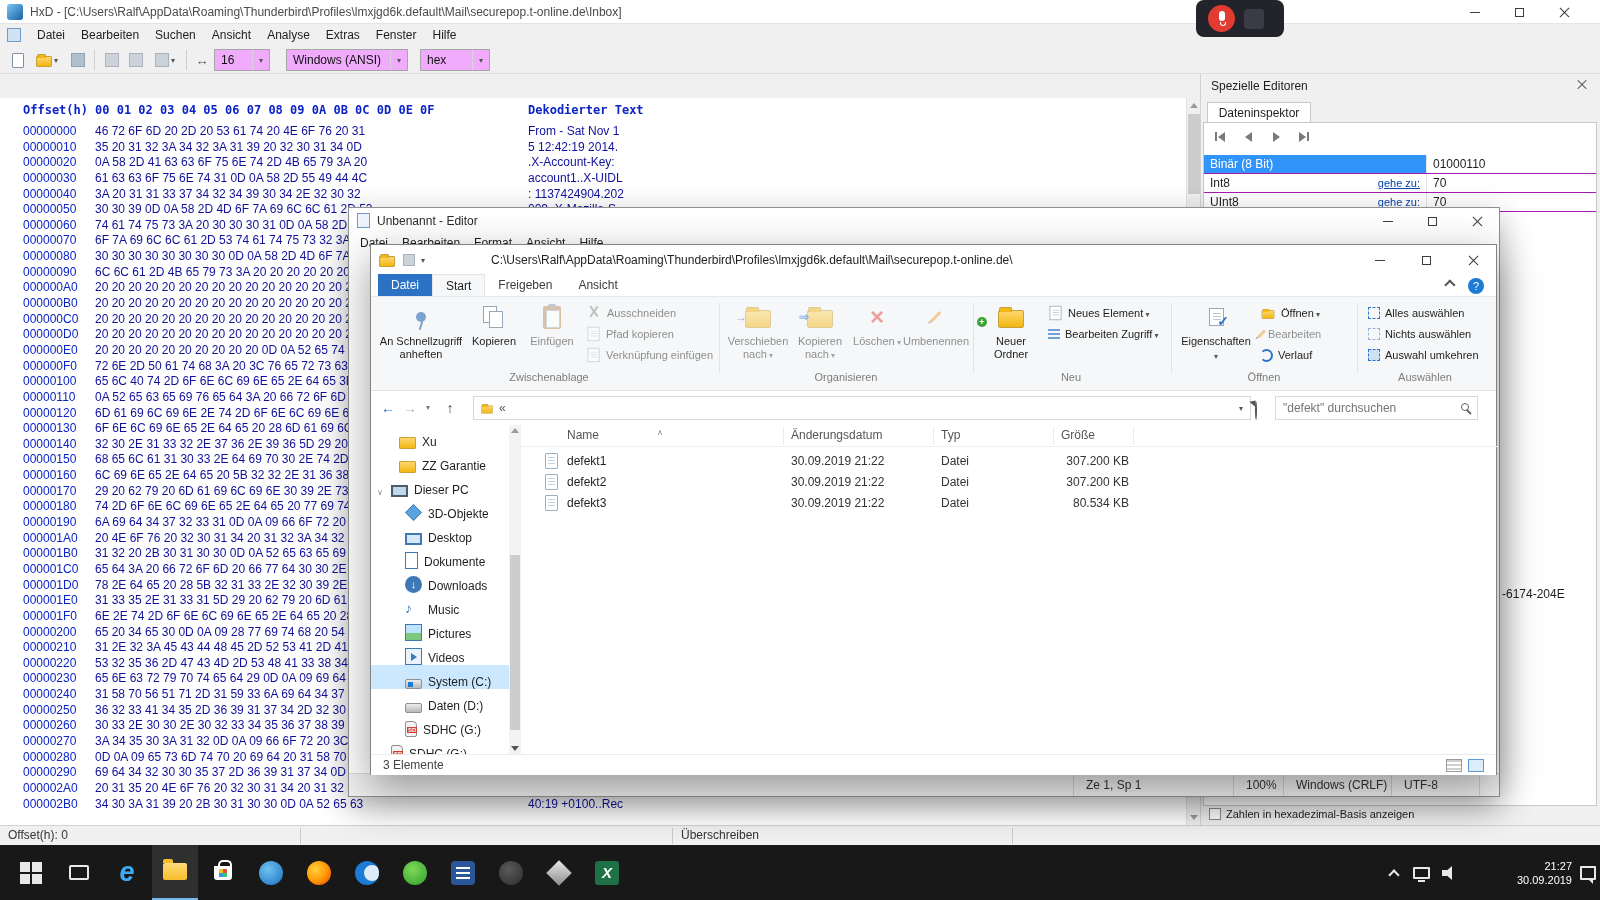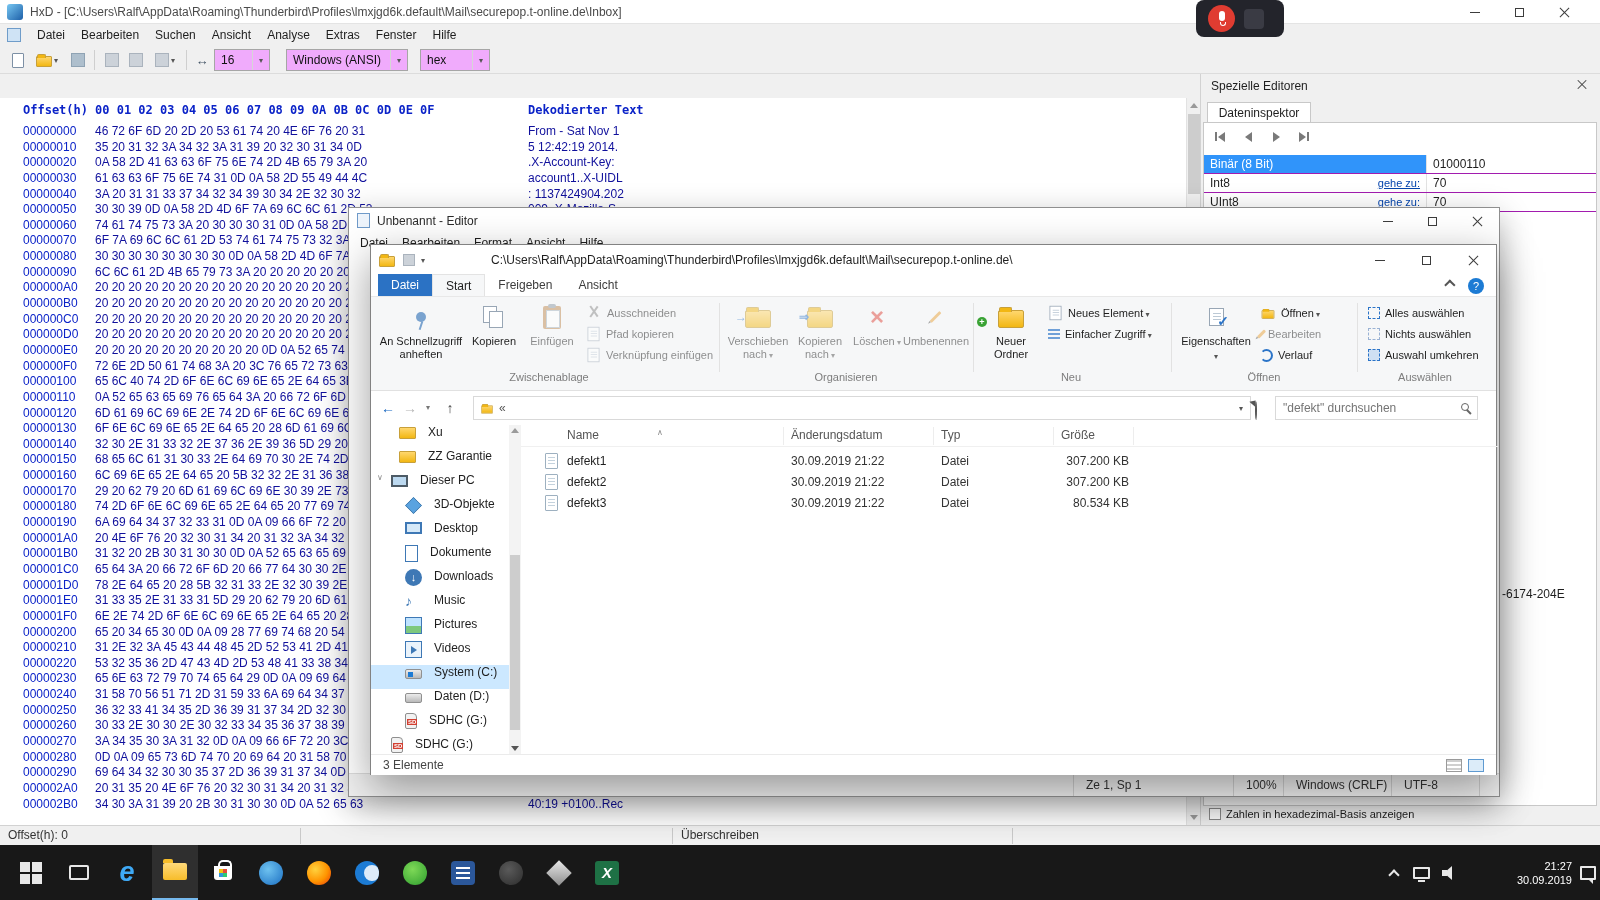--- a/index.html
+++ b/index.html
@@ -135,21 +135,21 @@
   .addr-dd{margin-left:auto;width:18px;text-align:center;font-size:8px;color:#555}
   .refresh-i{width:11px;height:11px;border:1.5px solid #555;border-radius:50%;border-top-color:transparent;position:relative}
   .refresh-i::after{content:"";position:absolute;right:-2px;top:-2px;width:0;height:0;border-left:4px solid transparent;border-right:4px solid transparent;border-bottom:5px solid #555;transform:rotate(40deg)}
   .search-box{position:absolute;left:904px;top:5px;width:203px;height:24px;border:1px solid #d9d9d9;background:#fff}
   .search-box input{position:absolute;left:0;top:0;width:180px;height:22px;border:none;outline:none;font-size:12px;padding-left:7px;color:#1e1e1e;background:transparent}
   .search-box input::placeholder{color:#757575;opacity:1}
   .mag{position:absolute;right:8px;top:6px;width:8px;height:8px;border:1.5px solid #666;border-radius:50%}
   .mag::after{content:"";position:absolute;right:-4px;bottom:-2px;width:6px;height:1.5px;background:#666;transform:rotate(45deg)}
   .ex-main{position:absolute;left:0;top:180px;width:100%;height:329px;background:#fff}
   .ex-nav{position:absolute;left:0;top:0;width:138px;height:329px;overflow:hidden}
-  .nav-item{position:relative;height:24px;display:flex;align-items:flex-start;gap:12px;font-size:12px;color:#1e1e1e;white-space:nowrap}
+  .nav-item{position:relative;height:24px;display:flex;align-items:flex-end;gap:6px;font-size:12px;color:#1e1e1e;white-space:nowrap}
   .nav-item[data-indent="0"]{padding-left:20px}
   .nav-item[data-indent="1"]{padding-left:34px}
   .nav-item[data-indent="2"]{padding-left:28px}
   .nav-item[data-selected="true"]{background:#cce8ff}
   .nav-item .chev{display:none;position:absolute;left:6px;font-size:8px;color:#8a8a8a}
   .nav-item[data-expanded="true"] .chev{display:block}
   .nicon{width:17px;height:17px;position:relative;flex:0 0 auto}
   .nicon[data-ic="folder"]{background:linear-gradient(#ffd76e,#f2b713);height:12px;border:1px solid #c8a039;border-radius:1px;margin-top:2px}
   .nicon[data-ic="pc"]{border:2px solid #4d5b66;height:12px;margin-top:2px;background:#bcd9f0}
   .nicon[data-ic="objects3d"]{background:#5aa3e0;transform:rotate(45deg) scale(.7);border:1px solid #34699a}
@@ -762,21 +762,21 @@
             <span class="plus-g" style="left:-4px;top:16px">+</span>
           </div>
         <div>Neuer Ordner</div>
       </div>
       <div class="rsm" style="left:674px;top:6px;width:122px">
           <i class="pgs" style="transform:scale(.8)"></i>
           <span class="dd">Neues Element</span>
         </div>
       <div class="rsm" style="left:674px;top:27px;width:122px">
           <i class="lines-i"></i>
-          <span class="dd">Einfacher Zugriff</span>
+          <span class="dd">Bearbeiten Zugriff</span>
         </div>
       <span class="rgl" style="left:700px">Neu</span>
       <i class="rdiv" style="left:800px"></i>
       <div class="rbig" style="left:808px;width:74px">
         <div class="ricon" style="position:relative">
             <i class="pgs"></i>
             <span class="check-b" style="position:absolute;margin-left:14px;margin-top:8px">✓</span>
           </div>
         <div class="dd">Eigenschaften</div>
       </div>

